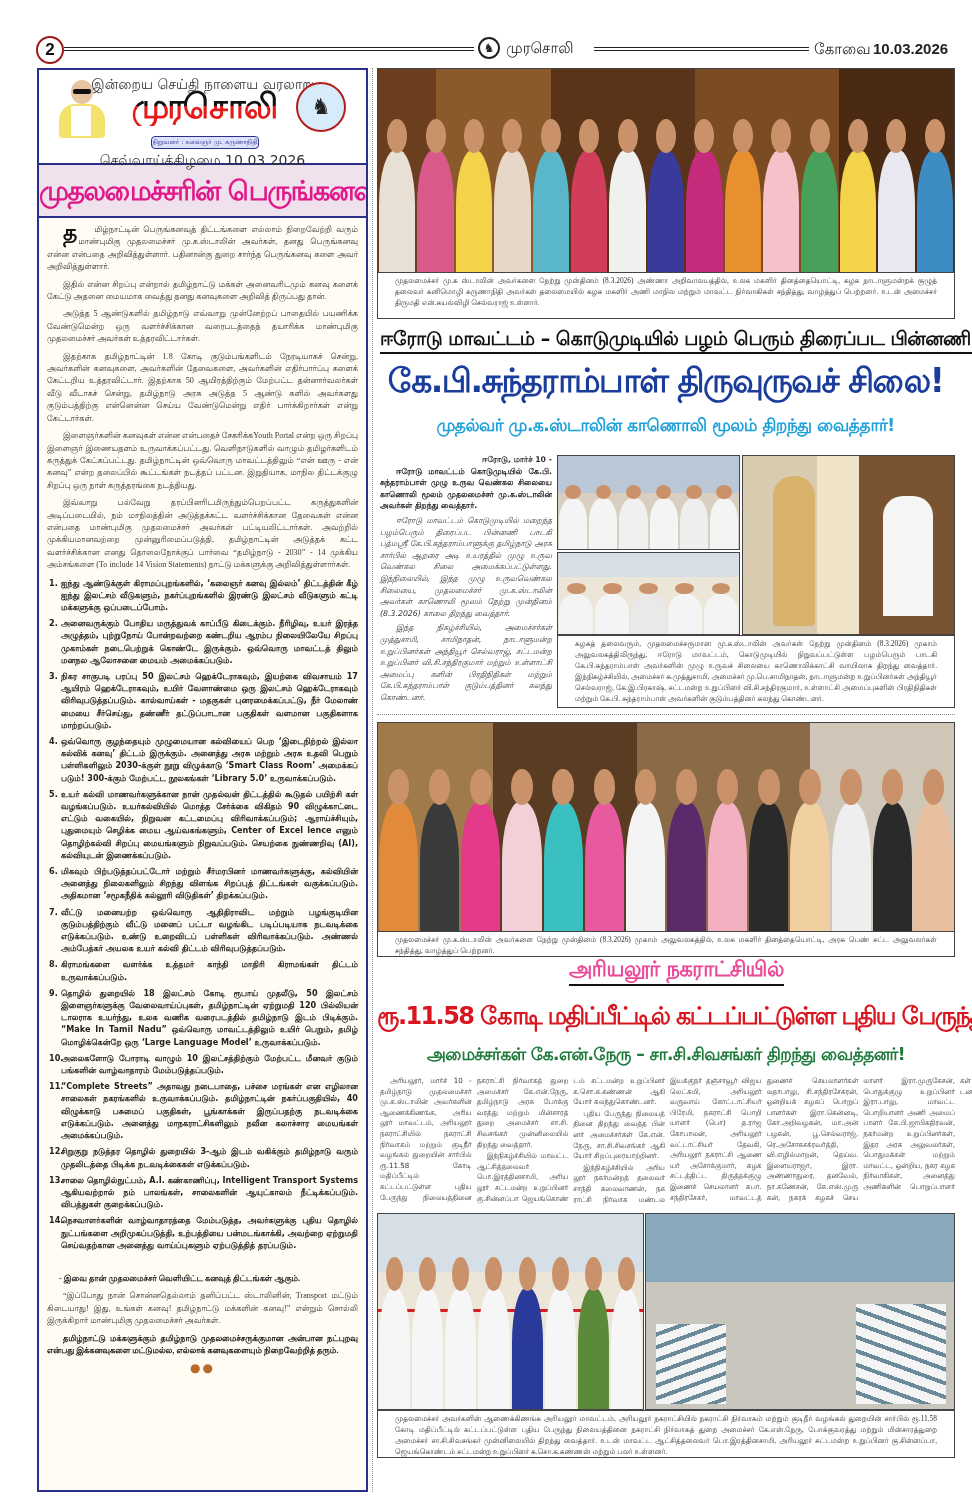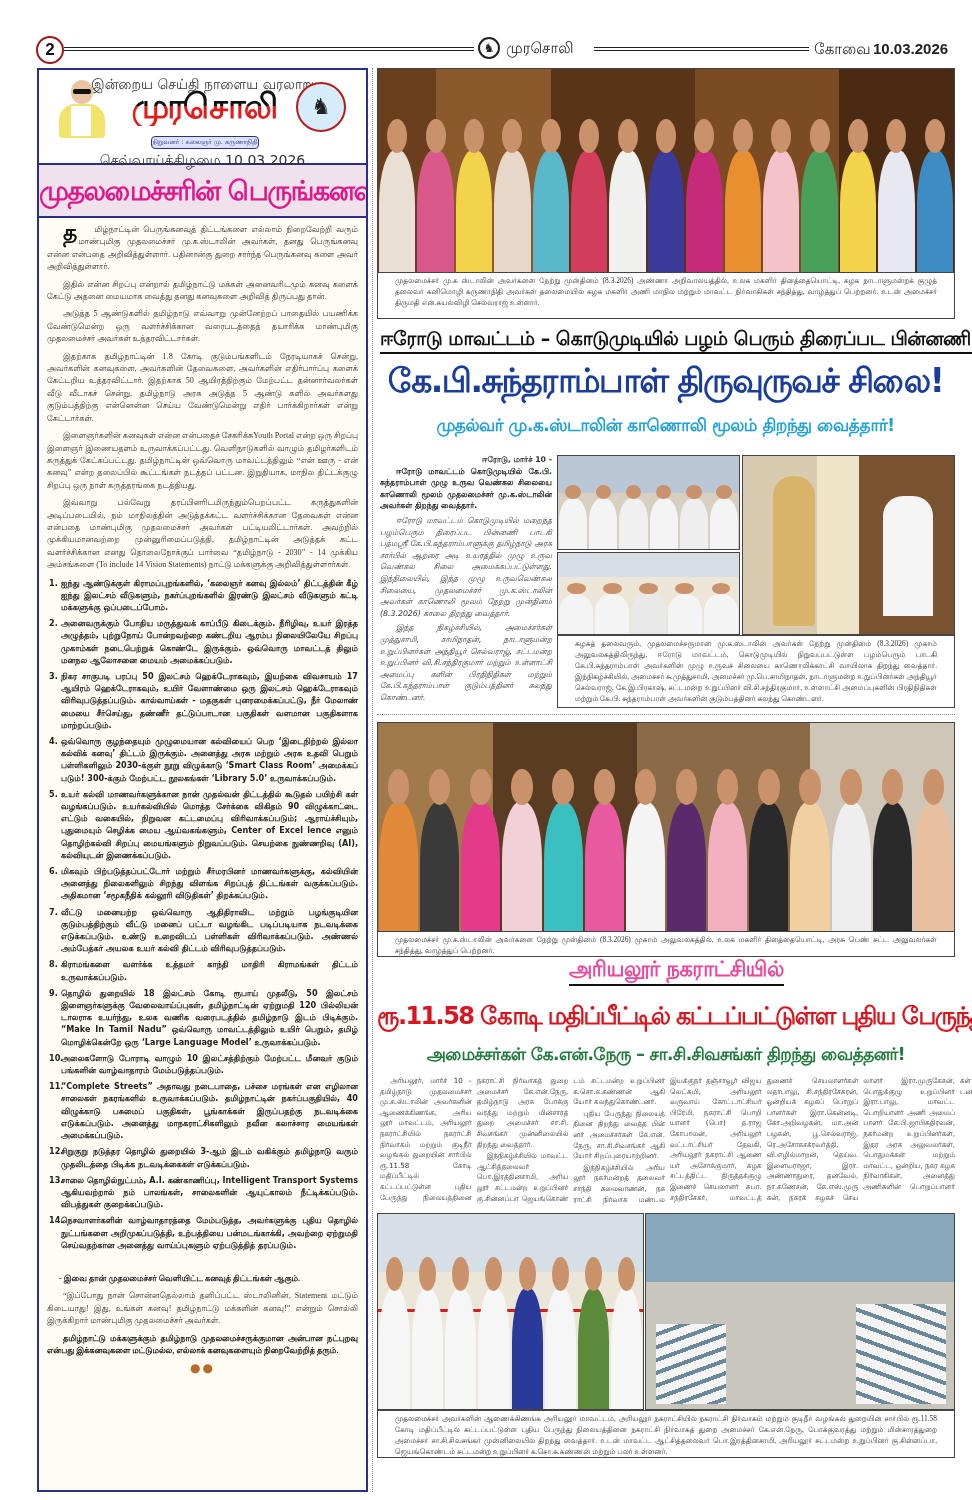--- a/index.html
+++ b/index.html
@@ -127,21 +127,21 @@
       <li><span class="n">7.</span><span>வீட்டு மனையற்ற ஒவ்வொரு ஆதிதிராவிட மற்றும் பழங்குடியின குடும்பத்திற்கும் வீட்டு மனைப் பட்டா வழங்கிட படிப்படியாக நடவடிக்கை எடுக்கப்படும். உண்டு உறைவிடப் பள்ளிகள் விரிவாக்கப்படும். அண்ணல் அம்பேத்கர் அயலக உயர் கல்வி திட்டம் விரிவுபடுத்தப்படும்.</span></li>
       <li><span class="n">8.</span><span>கிராமங்களை வளர்க்க உத்தமர் காந்தி மாதிரி கிராமங்கள் திட்டம் உருவாக்கப்படும்.</span></li>
       <li><span class="n">9.</span><span>தொழில் துறையில் 18 இலட்சம் கோடி ரூபாய் முதலீடு, 50 இலட்சம் இளைஞர்களுக்கு வேலைவாய்ப்புகள், தமிழ்நாட்டின் ஏற்றுமதி 120 பில்லியன் டாலராக உயர்ந்து, உலக வணிக வரைபடத்தில் தமிழ்நாடு இடம் பிடிக்கும். “Make In Tamil Nadu” ஒவ்வொரு மாவட்டத்திலும் உயிர் பெறும், தமிழ் மொழிக்கென்றே ஒரு ‘Large Language Model’ உருவாக்கப்படும்.</span></li>
       <li><span class="n">10.</span><span>அலைகளோடு போராடி வாழும் 10 இலட்சத்திற்கும் மேற்பட்ட மீனவர் குடும் பங்களின் வாழ்வாதாரம் மேம்படுத்தப்படும்.</span></li>
       <li><span class="n">11.</span><span>“Complete Streets” அதாவது நடைபாதை, பச்சை மரங்கள் என எழிலான சாலைகள் நகரங்களில் உருவாக்கப்படும். தமிழ்நாட்டின் நகர்ப்பகுதியில், 40 விழுக்காடு பசுமைப் பகுதிகள், பூங்காக்கள் இருப்பதற்கு நடவடிக்கை எடுக்கப்படும். அனைத்து மாநகராட்சிகளிலும் நவீன கலாச்சார மையங்கள் அமைக்கப்படும்.</span></li>
       <li><span class="n">12.</span><span>சிறுகுறு நடுத்தர தொழில் துறையில் 3-ஆம் இடம் வகிக்கும் தமிழ்நாடு வரும் முதலிடத்தை பிடிக்க நடவடிக்கைகள் எடுக்கப்படும்.</span></li>
       <li><span class="n">13.</span><span>சாலை தொழில்நுட்பம், A.I. கண்காணிப்பு, Intelligent Transport Systems ஆகியவற்றால் நம் பாலங்கள், சாலைகளின் ஆயுட்காலம் நீட்டிக்கப்படும். விபத்துகள் குறைக்கப்படும்.</span></li>
       <li><span class="n">14.</span><span>நெசவாளர்களின் வாழ்வாதாரத்தை மேம்படுத்த, அவர்களுக்கு புதிய தொழில் நுட்பங்களை அறிமுகப்படுத்தி, உற்பத்தியை பன்மடங்காக்கி, அவற்றை ஏற்றுமதி செய்வதற்கான அனைத்து வாய்ப்புகளும் ஏற்படுத்தித் தரப்படும்.</span></li>
     </ol>
     <p class="summary">- இவை தான் முதலமைச்சர் வெளியிட்ட கனவுத் திட்டங்கள் ஆகும்.</p>
-    <p>“இப்போது நான் சொன்னதெல்லாம் தனிப்பட்ட ஸ்டாலினின், Statement மட்டும் கிடையாது! இது, உங்கள் கனவு! தமிழ்நாட்டு மக்களின் கனவு!” என்றும் சொல்லி இருக்கிறார் மாண்புமிகு முதலமைச்சர் அவர்கள்.</p>
+    <p>“இப்போது நான் சொன்னதெல்லாம் தனிப்பட்ட ஸ்டாலினின், Transport மட்டும் கிடையாது! இது, உங்கள் கனவு! தமிழ்நாட்டு மக்களின் கனவு!” என்றும் சொல்லி இருக்கிறார் மாண்புமிகு முதலமைச்சர் அவர்கள்.</p>
     <p class="closing">தமிழ்நாட்டு மக்களுக்கும் தமிழ்நாடு முதலமைச்சருக்குமான அன்பான நட்புறவு என்பது இக்கனவுகளை மட்டுமல்ல, எல்லாக் கனவுகளையும் நிறைவேற்றித் தரும்.</p>
     <div class="ed-dots">●●</div>
   </div>
 </div>
 
 <div class="v-dotted" style="left:372px; top:68px; height:1424px;"></div>
 
 <div class="photo p1" style="left:377px; top:68px; width:578px; height:205px;">
   <div class="bg"></div>
   <div class="people">

